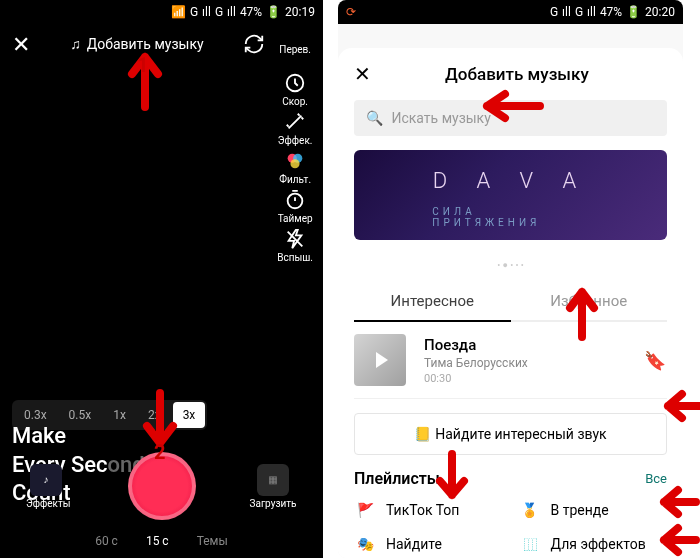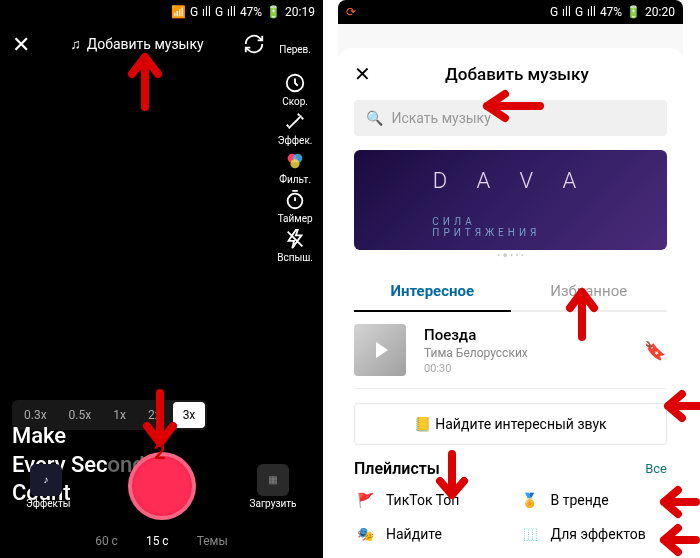--- a/index.html
+++ b/index.html
@@ -28,27 +28,27 @@
 .upload-btn{position:absolute;right:26px;width:48px;text-align:center;font-size:10px}
 .upload-btn .ico{width:32px;height:32px;background:#2a2a2a;border-radius:6px;margin:0 auto 2px;display:flex;align-items:center;justify-content:center}
 .bottom-tabs{position:absolute;bottom:10px;left:0;right:0;display:flex;justify-content:center;gap:28px;font-size:12px;color:#888}
 .bottom-tabs .active{color:#fff}
 
 .music-sheet{background:#fff;border-radius:14px 14px 0 0;margin-top:24px;height:534px;padding:14px 16px}
 .sheet-header{display:flex;align-items:center;gap:16px;margin-bottom:14px}
 .sheet-close{font-size:20px}
 .sheet-title{flex:1;text-align:center;font-size:17px;font-weight:500;margin-left:-20px}
 .search-box{background:#f0f0f0;border-radius:4px;padding:10px 12px;display:flex;align-items:center;gap:8px;color:#999;font-size:14px;margin-bottom:14px}
-.banner{height:100px;background:linear-gradient(135deg,#1a0b3d 0%,#2d1b5e 40%,#4a2b7a 100%);border-radius:6px;position:relative;overflow:hidden;margin-bottom:0}
+.banner{height:90px;background:linear-gradient(135deg,#1a0b3d 0%,#2d1b5e 40%,#4a2b7a 100%);border-radius:6px;position:relative;overflow:hidden;margin-bottom:20px}
 .banner-title{position:absolute;top:18px;left:50%;transform:translateX(-50%);color:#e8d5f0;font-size:22px;letter-spacing:12px;font-weight:300}
 .banner-sub{position:absolute;bottom:12px;left:50%;transform:translateX(-50%);color:#7a9bc4;font-size:10px;letter-spacing:4px}
 .banner-dots{text-align:center;margin-bottom:12px;font-size:9px;color:#ccc}
 .tabs{display:flex;margin-bottom:0}
 .tab{flex:1;text-align:center;padding:10px 0;font-size:15px;color:#999;border-bottom:2px solid #eee}
-.tab.active{color:#0369a1;font-weight:700;border-bottom:2px solid #000}
+.tab.active{color:#404040;font-weight:400;border-bottom:2px solid #000}
 .track{display:flex;align-items:center;gap:18px;padding:12px 0;border-bottom:1px solid #f0f0f0}
 .track-art{width:52px;height:52px;background:linear-gradient(135deg,#d4d4d4,#a0a0a0);border-radius:4px;position:relative;display:flex;align-items:center;justify-content:center}
 .play-tri{width:0;height:0;border-left:12px solid #fff;border-top:8px solid transparent;border-bottom:8px solid transparent;margin-left:3px}
 .track-info{flex:1}
 .track-title{font-size:15px;font-weight:500}
 .track-artist{font-size:12px;color:#888;margin-top:2px}
 .track-dur{font-size:11px;color:#aaa;margin-top:2px}
 .bookmark{font-size:18px}
 .find-sound{border:1px solid #e5e5e5;border-radius:4px;padding:12px;text-align:center;font-size:14px;margin:14px 0}
 .playlists-hdr{display:flex;justify-content:space-between;align-items:center;margin:12px 0 10px}

